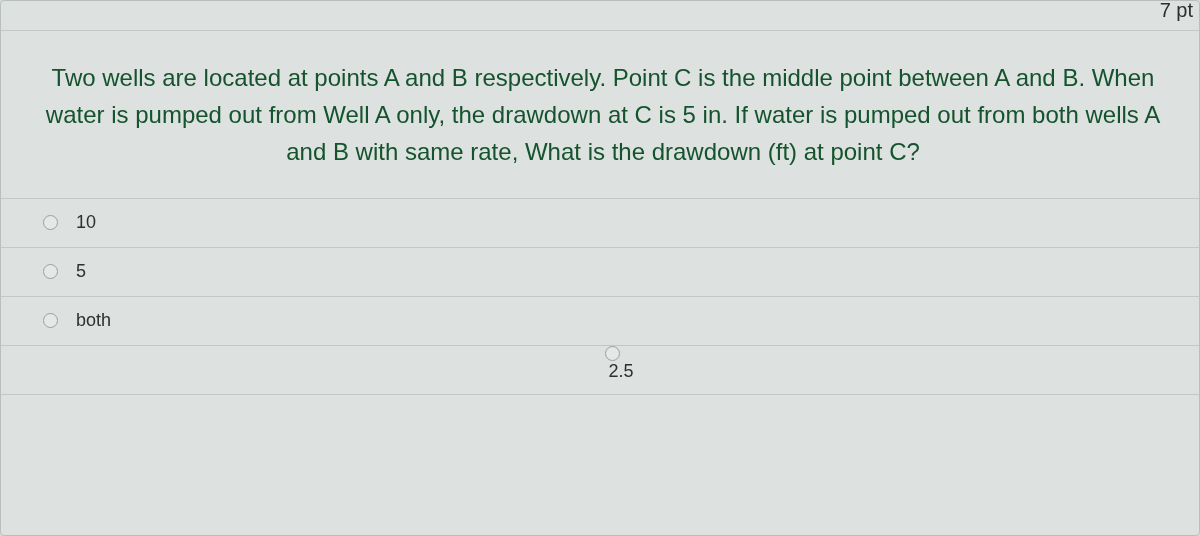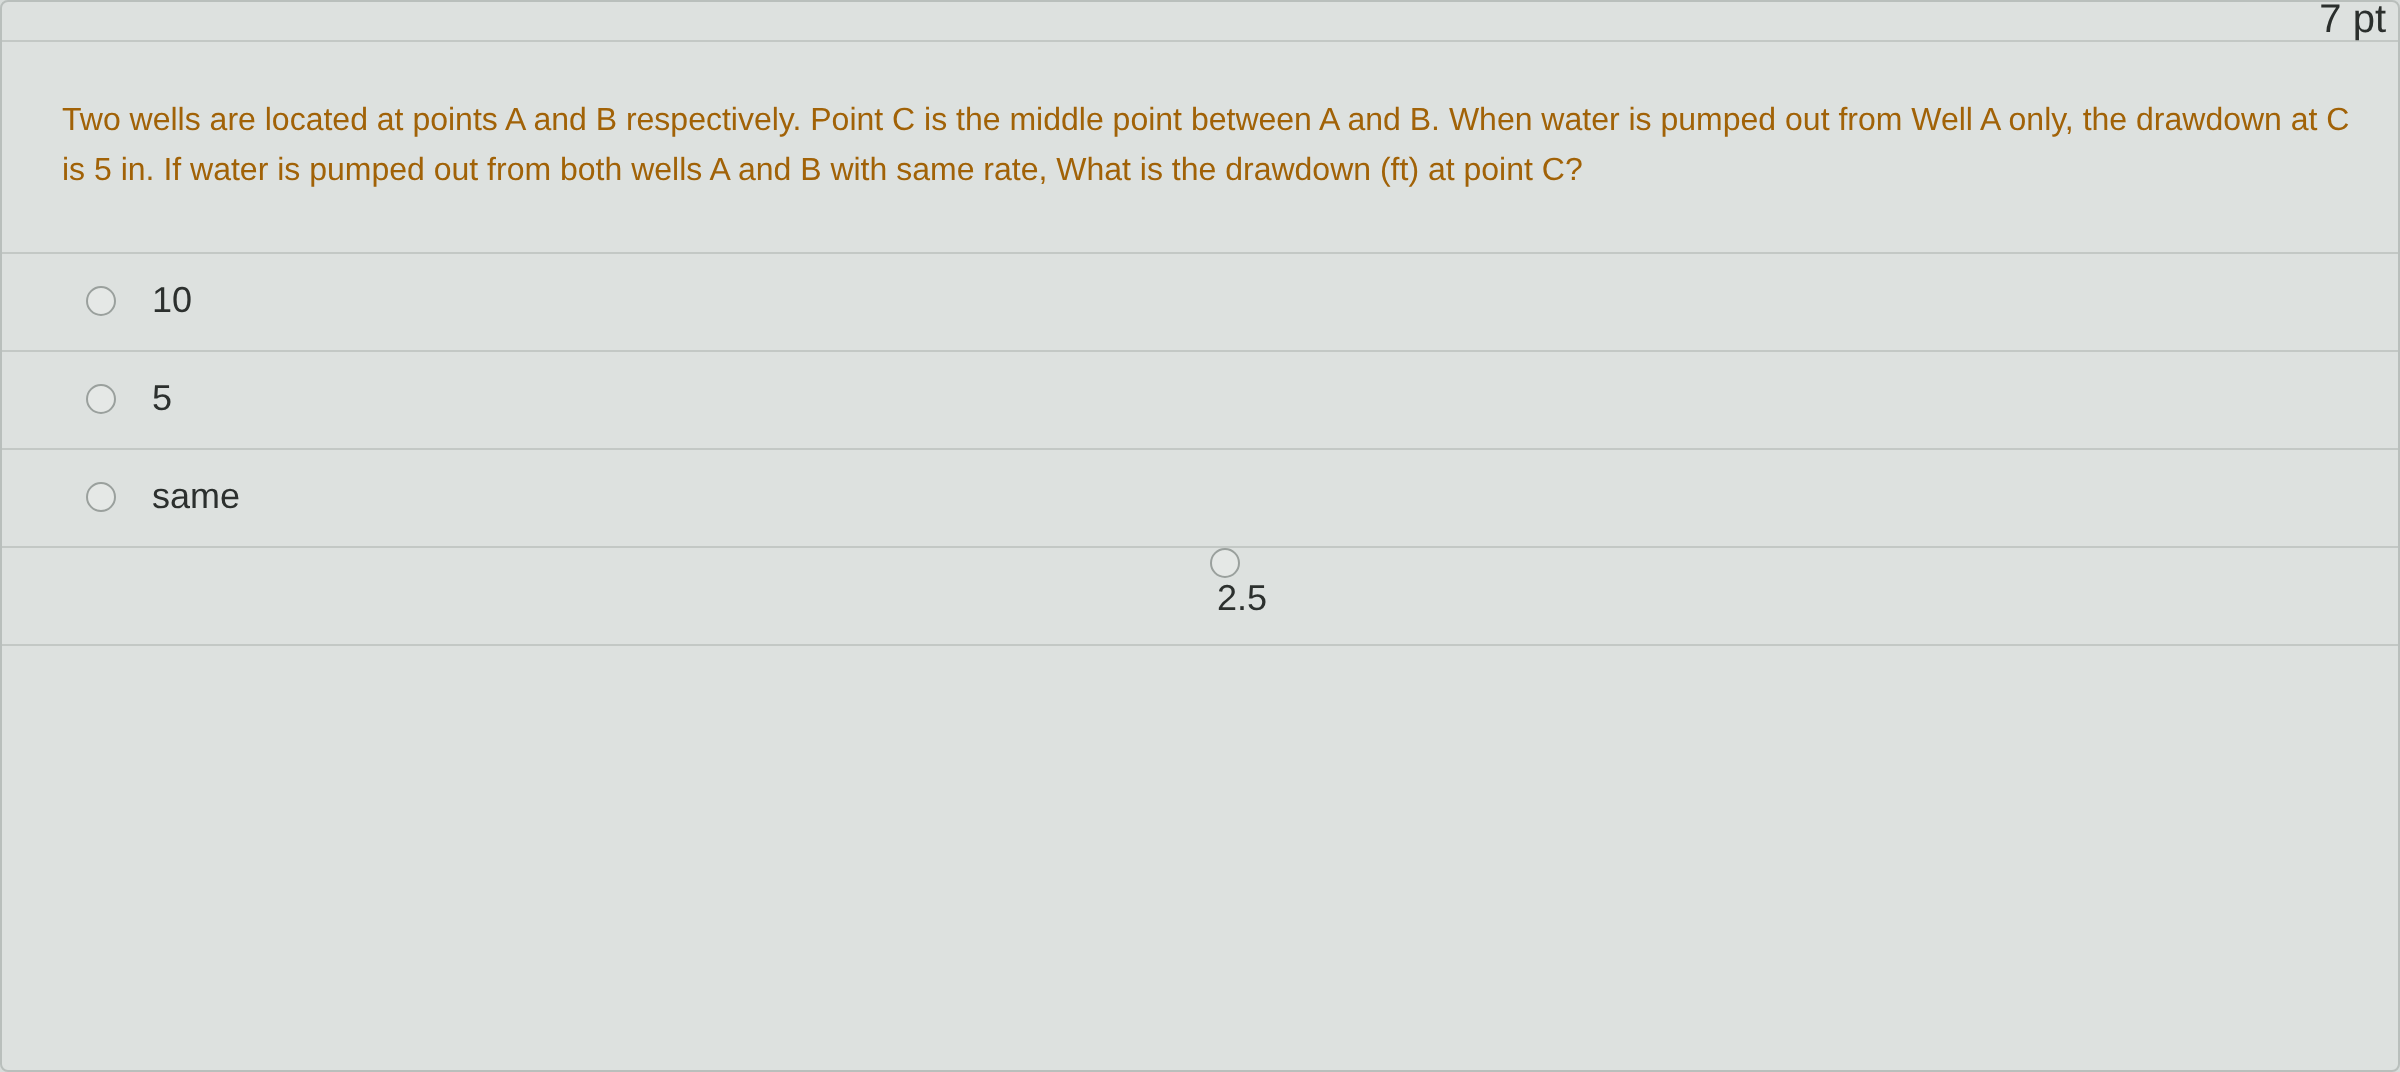--- a/index.html
+++ b/index.html
@@ -12,36 +12,37 @@
   }
   .question-card {
     position: relative;
     width: 1200px;
     height: 536px;
     background: #dde1df;
     border: 1px solid #b9bfbc;
     border-radius: 4px;
   }
   .header-strip {
-    height: 20px;
+    height: 30px;
     border-bottom: 1px solid #c3c8c5;
     position: relative;
   }
   .points {
     position: absolute;
     right: 6px;
     top: -2px;
     font-size: 20px;
     color: #2b2f2d;
   }
   .question-text {
     padding: 28px 24px 20px 30px;
-    font-size: 16px;
+    font-size: 24px;
     line-height: 1.55;
-    color: #a16207;
+    color: #14532d;
+    text-align: center;
   }
   .options {
     margin-top: 7px;
     border-top: 1px solid #c3c8c5;
   }
   .option-row {
     display: flex;
     align-items: center;
     min-height: 49px;
     padding: 0 0 0 42px;
@@ -76,20 +77,20 @@
     <div class="option-row">
       <span class="radio"></span>
       <span class="option-label">10</span>
     </div>
     <div class="option-row">
       <span class="radio"></span>
       <span class="option-label">5</span>
     </div>
     <div class="option-row">
       <span class="radio"></span>
-      <span class="option-label">same</span>
+      <span class="option-label">both</span>
     </div>
     <div class="option-row">
       <span class="radio"></span>
       <span class="option-label">2.5</span>
     </div>
   </div>
 </div>
 
 </body></html>

